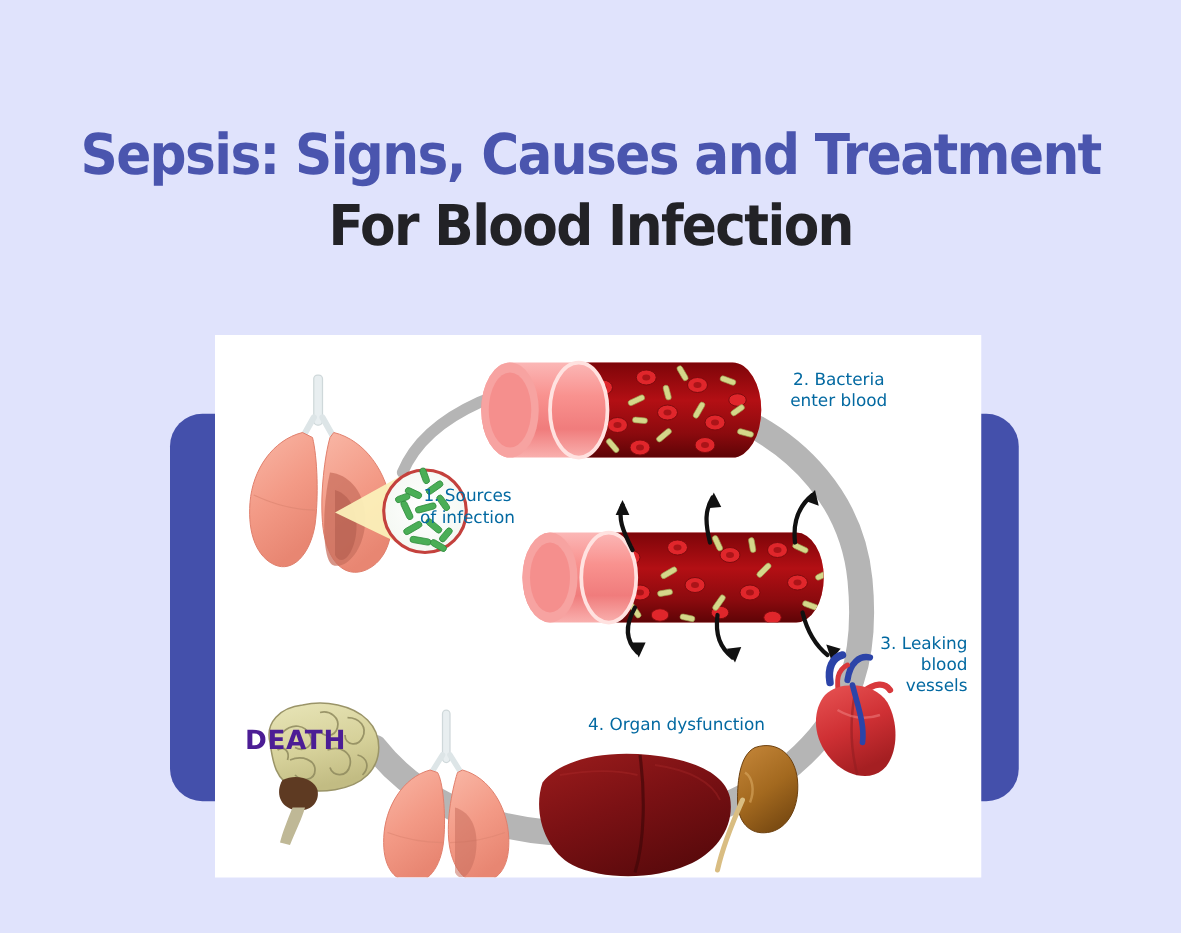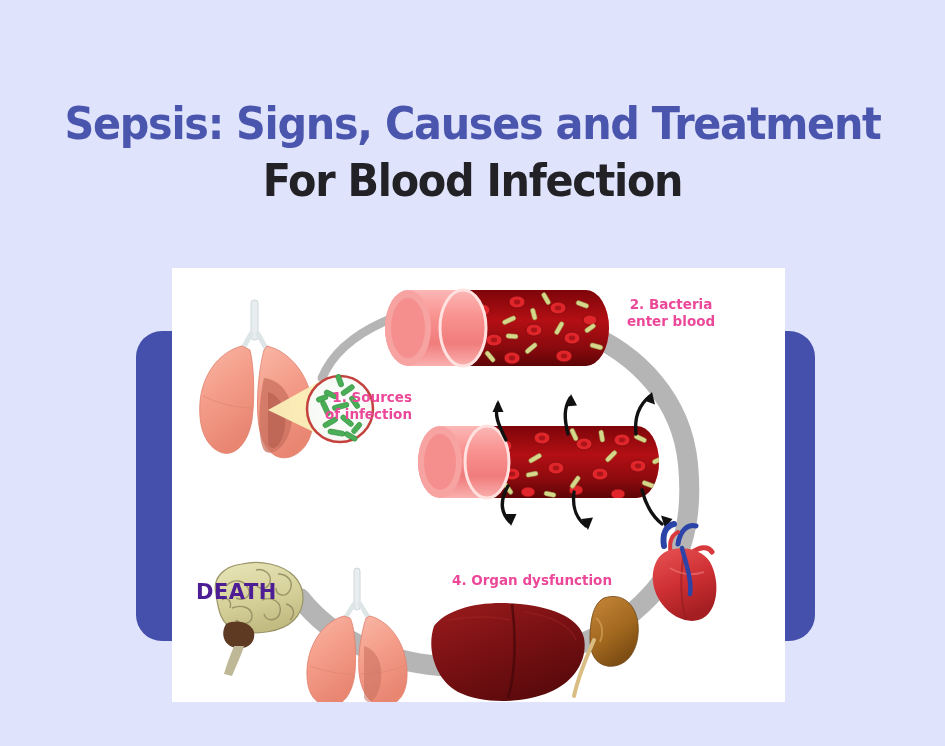--- a/index.html
+++ b/index.html
@@ -78,25 +78,24 @@
     width: 613px;
     height: 434px;
   }
 
   
   .lbl {
     position: absolute;
     font-family: "DejaVu Sans", sans-serif;
     font-size: 13.5px;
     line-height: 17px;
-    color: #ec4899;
+    color: #0369a1;
     white-space: pre-line;
-    font-weight: bold;
-  }
-  .lbl-sources { left: 136px; top: 121px; text-align: right; width: 104px; }
+  }
+  .lbl-sources { left: 150px; top: 121px; text-align: center; width: 104px; }
   .lbl-bacteria { left: 444px; top: 28px; text-align: center; width: 110px; }
   .lbl-leaking { left: 498px; top: 239px; text-align: right; width: 104px; }
   .lbl-organ { left: 260px; top: 304px; text-align: right; width: 180px; }
   .lbl-death {
     position: absolute;
     left: 24px; top: 312px;
     font-family: "DejaVu Sans", sans-serif;
     font-size: 21px;
     font-weight: 700;
     letter-spacing: 0.5px;
@@ -419,19 +418,22 @@
         <path d="M510 280 C 514 296, 520 312, 518 326" fill="none" stroke="#2c44a8" stroke-width="4.5" stroke-linecap="round"></path>
       </g>
     </svg>
 
     <div class="lbl lbl-sources">1. Sources
 of infection</div>
 
     <div class="lbl lbl-bacteria">2. Bacteria
 enter blood</div>
 
+    <div class="lbl lbl-leaking">3. Leaking
+blood
+vessels</div>
 
     <div class="lbl lbl-organ">4. Organ dysfunction</div>
 
     <div class="lbl-death">DEATH</div>
   </div>
 
 </div>
 
 </body></html>

